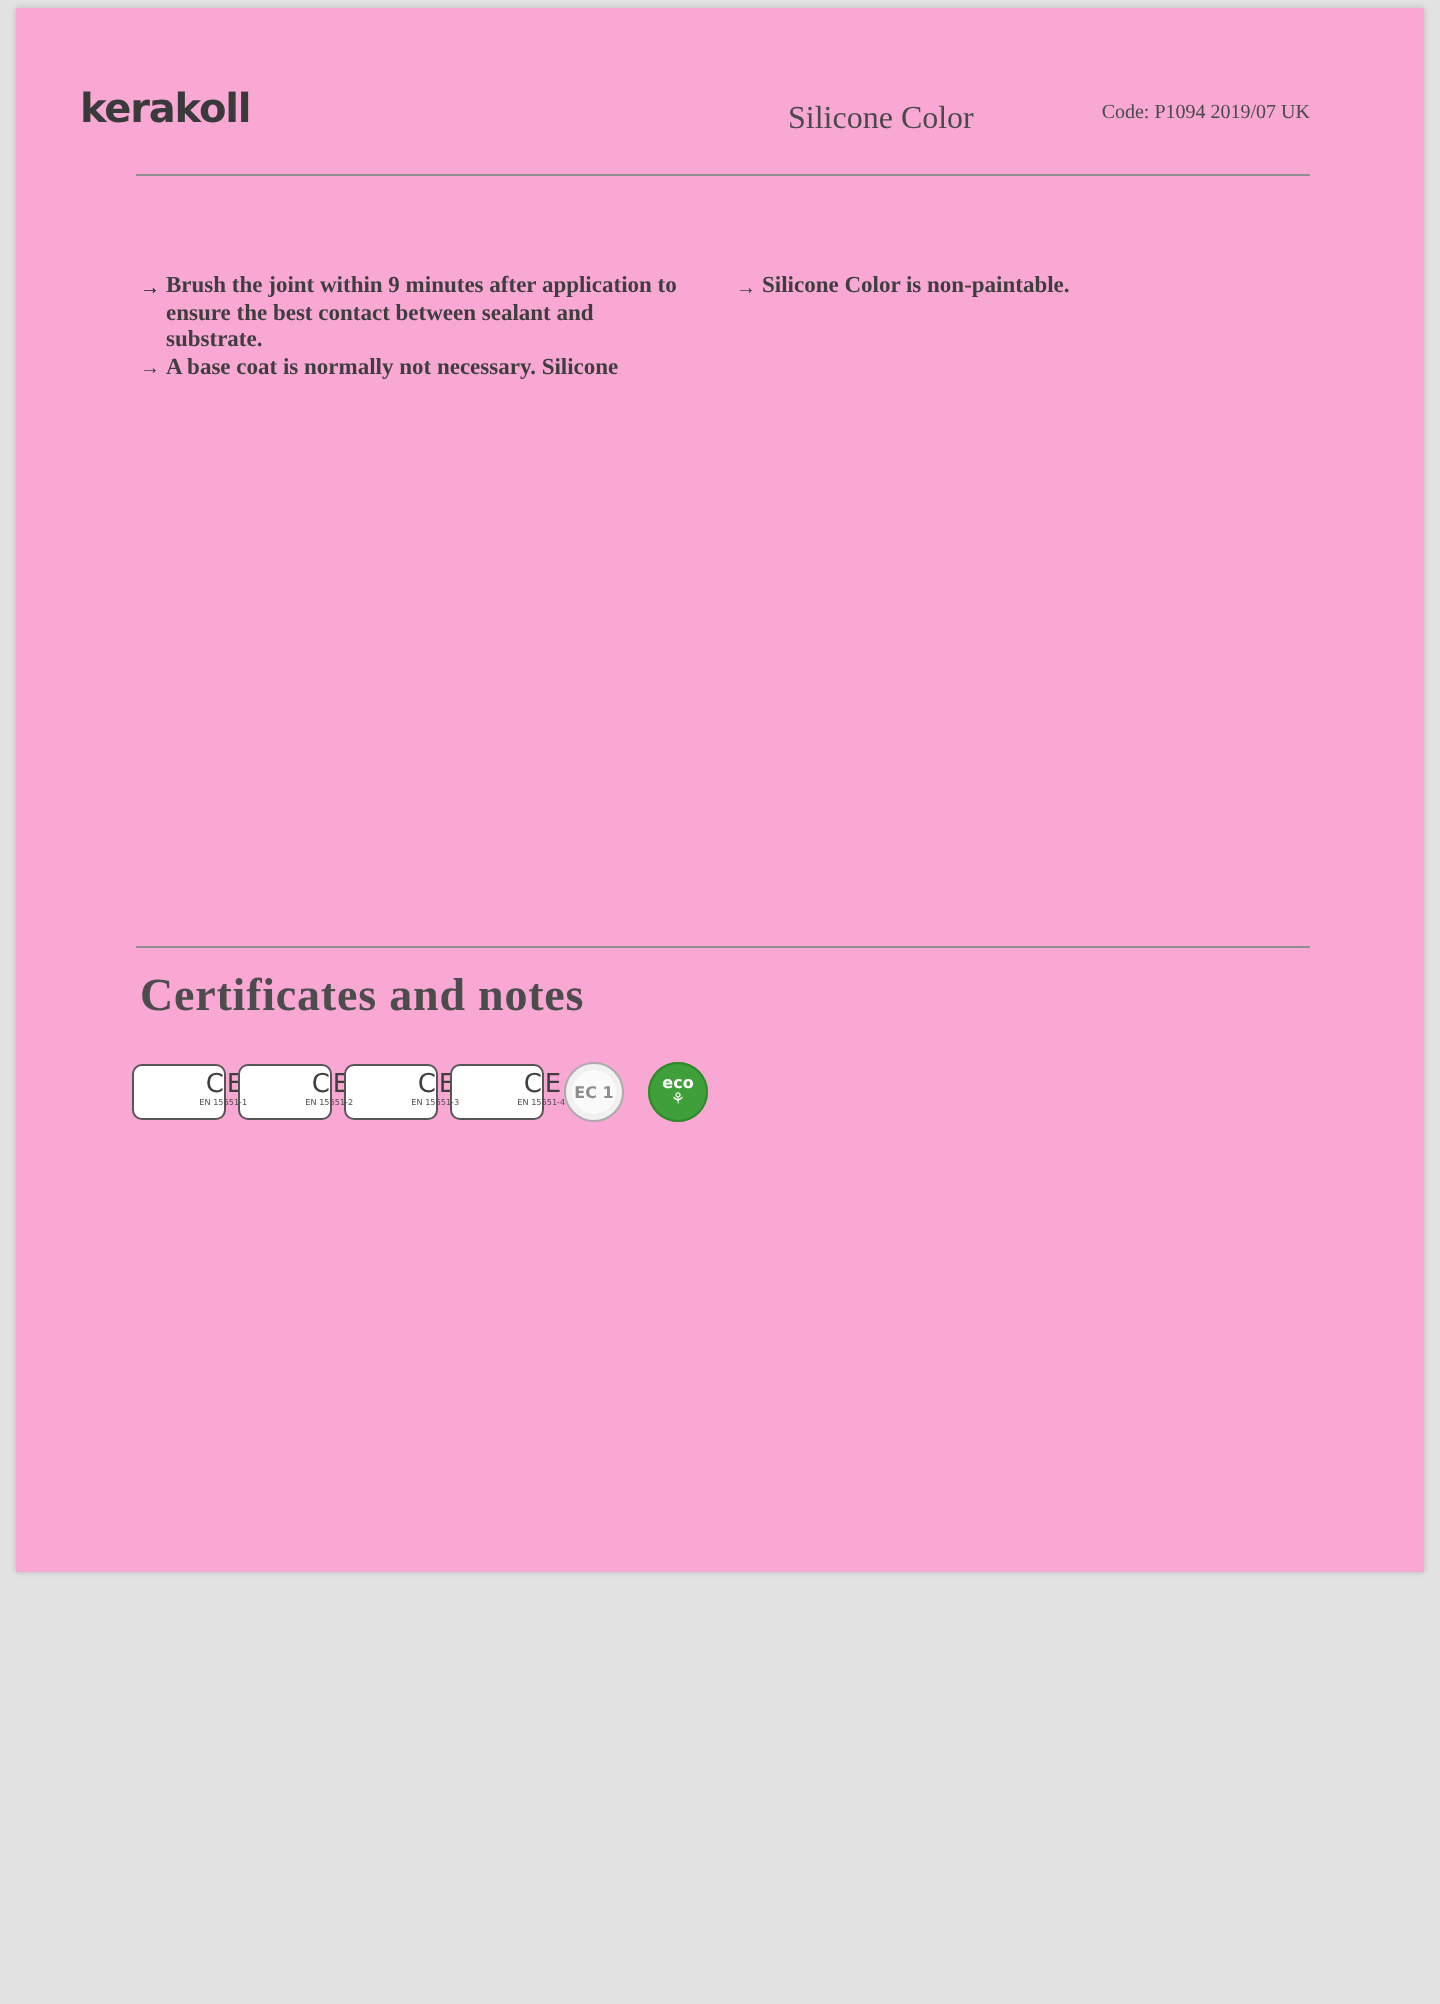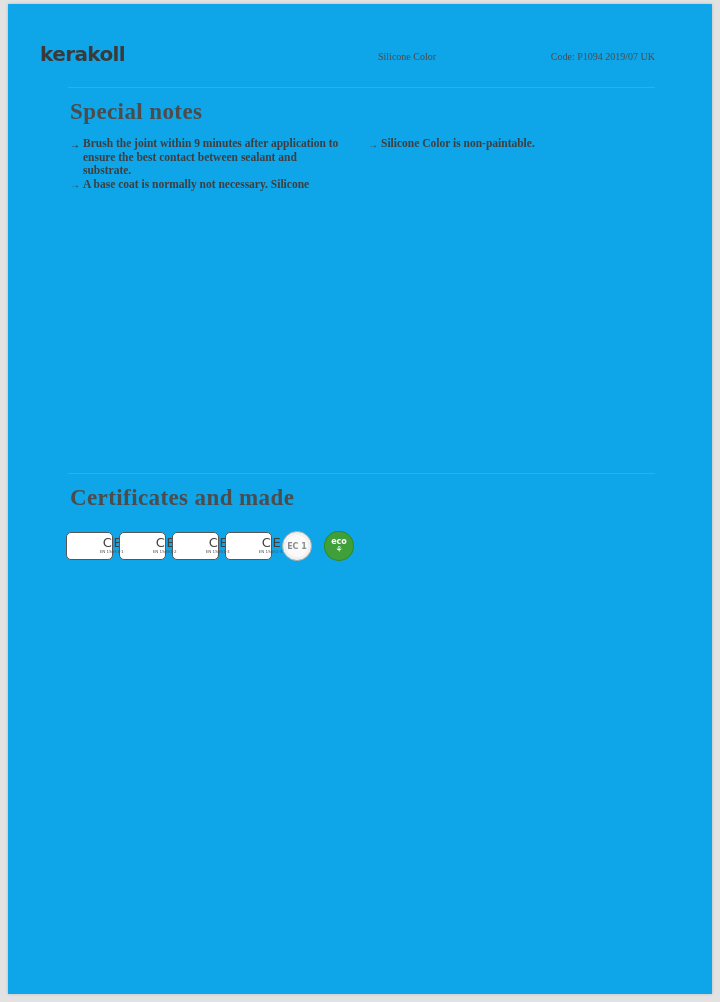--- a/index.html
+++ b/index.html
@@ -6,43 +6,43 @@
   body {
     width: 720px;
     height: 1002px;
     background: #e2e2e2;
     font-family: "Liberation Serif", serif;
     overflow: hidden;
   }
   .page {
     position: relative;
     width: 704px;
-    height: 990px;
+    height: 782px;
     margin: 4px auto 8px auto;
-    background: #0ea5e9;
+    background: #f9a8d4;
     box-shadow: 0 0 3px rgba(0,0,0,0.18);
   }
 
   
   .logo {
     position: absolute;
     left: 32px;
     top: 40px;
     font-family: "DejaVu Sans", sans-serif;
     font-weight: bold;
     font-size: 20px;
     letter-spacing: -0.6px;
     color: #3a3a3a;
     line-height: 1;
   }
   .header-center {
     position: absolute;
-    left: 370px;
+    left: 386px;
     top: 48px;
-    font-size: 10px;
+    font-size: 16px;
     color: #4a4a4a;
     line-height: 1;
   }
   .header-code {
     position: absolute;
     right: 57px;
     top: 48px;
     font-size: 10px;
     color: #4a4a4a;
     line-height: 1;
@@ -177,21 +177,20 @@
 <body>
 
 <div class="page">
 
   <div class="logo">kerakoll</div>
   <div class="header-center">Silicone Color</div>
   <div class="header-code">Code: P1094 2019/07 UK</div>
 
   <div class="rule rule-1"></div>
 
-  <h1 class="section-title title-special">Special notes</h1>
 
   <div class="notes">
     <div class="notes-col-left">
       <div class="note">
         <span class="arrow">→</span>
       </div>
       <div class="note">
         <span class="arrow">→</span>
         <span>Brush the joint within 9 minutes after application to ensure the best contact between sealant and substrate.</span>
       </div>
@@ -203,21 +202,21 @@
     <div class="notes-col-right">
       <div class="note">
         <span class="arrow">→</span>
         <span>Silicone Color is non-paintable.</span>
       </div>
     </div>
   </div>
 
   <div class="rule rule-2"></div>
 
-  <h1 class="section-title title-certs">Certificates and made</h1>
+  <h1 class="section-title title-certs">Certificates and notes</h1>
 
   <div class="marks">
     <div class="ce-box">
       <span class="ce-letters">CE</span>
       <span class="ce-standard">EN 15651-1</span>
     </div>
     <div class="ce-box">
       <span class="ce-letters">CE</span>
       <span class="ce-standard">EN 15651-2</span>
     </div>

